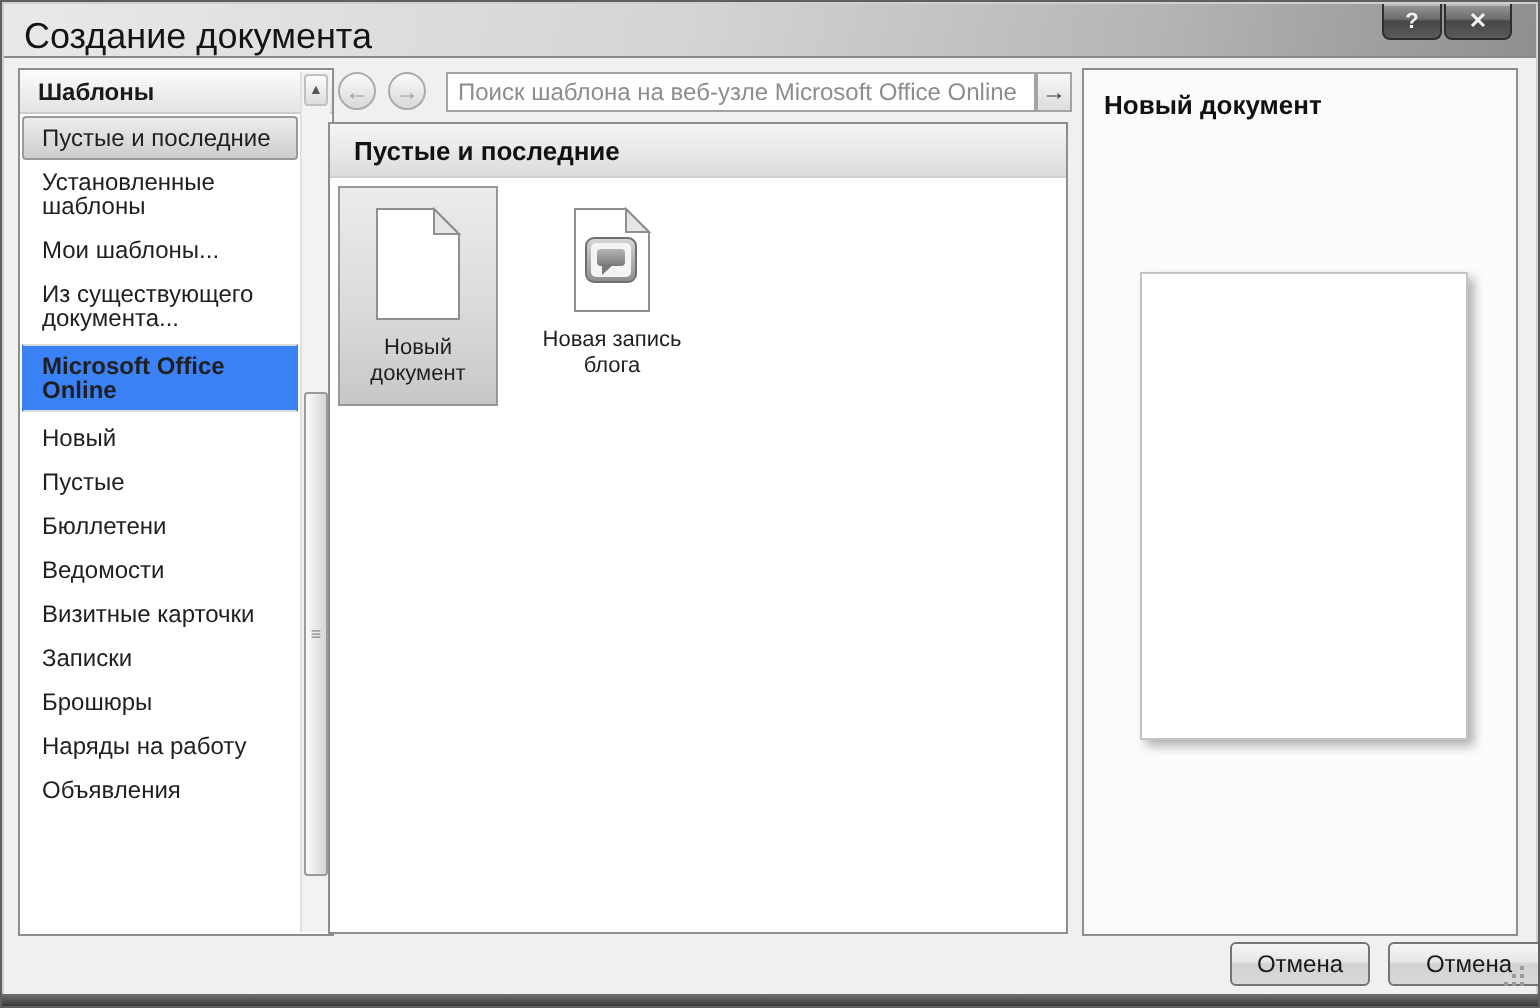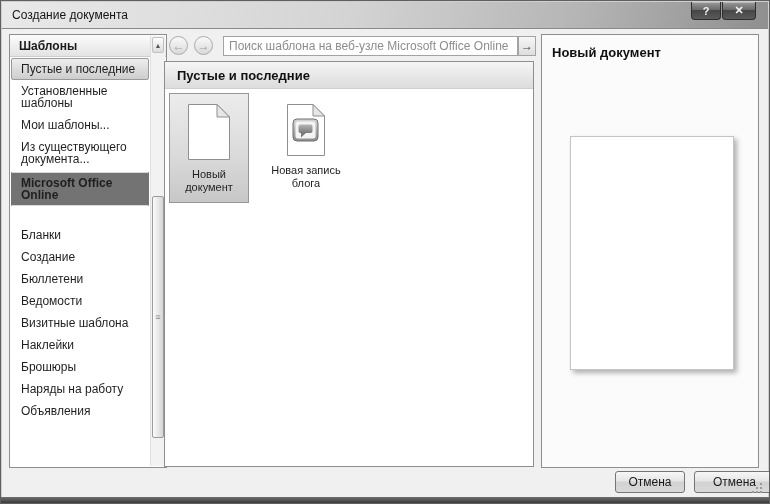--- a/index.html
+++ b/index.html
@@ -8,21 +8,21 @@
     position:relative; width:770px; height:504px; background:#f0f0f0;
     border:1px solid #5f5f5f; overflow:hidden;
     box-shadow: inset 0 0 0 1px #cfcfcf;
   }
   
   .titlebar{
     position:absolute; left:1px; top:1px; right:1px; height:27px;
     background:linear-gradient(100deg,#e9e9e9 0%,#d4d4d4 45%,#b5b5b5 75%,#8f8f8f 100%);
     border-bottom:1px solid #8a8a8a;
   }
-  .title{ position:absolute; left:10px; top:6px; font-size:12px; color:#141414; }
+  .title{ position:absolute; left:10px; top:6px; font-size:18px; color:#141414; }
   .winbtn{
     position:absolute; top:0; height:18px; border:1px solid #2e2e2e; border-top:none;
     border-radius:0 0 4px 4px; color:#f2f2f2; font-size:11px; font-weight:bold;
     display:flex; align-items:center; justify-content:center;
     background:linear-gradient(#9a9a9a 0%,#6a6a6a 45%,#474747 50%,#5a5a5a 100%);
     box-shadow: inset 0 1px 0 rgba(255,255,255,.35);
     cursor:default;
   }
   .btn-help{ right:47px; width:30px; }
   .btn-close{ right:12px; width:34px; }
@@ -39,23 +39,23 @@
   .sb-items{ position:absolute; left:0; top:23px; right:16px; bottom:0; overflow:hidden; }
   .sb-item{
     margin:0 1px; padding:4px 4px 4px 9px; font-size:12px; line-height:12px;
     color:#1f1f1f; border:1px solid transparent; cursor:default;
   }
   .sb-item.selected{
     background:linear-gradient(#ededed,#cdcdcd);
     border:1px solid #9a9a9a; border-radius:2px;
   }
   .sb-item.group{
-    font-weight:bold; background:#737373;
+    font-weight:bold; background:#3b82f6;
     border-top:1px solid #dadada; border-bottom:1px solid #dadada; border-radius:0;
-    margin-top:2px; margin-bottom:18px;
+    margin-top:2px; margin-bottom:2px;
   }
   .sb-scroll{
     position:absolute; top:1px; right:1px; bottom:1px; width:15px;
     background:#f2f2f2; border-left:1px solid #e0e0e0;
   }
   .sb-scroll-up{
     height:16px; background:linear-gradient(#fdfdfd,#dcdcdc);
     border:1px solid #c0c0c0; border-radius:2px; font-size:7px; color:#555;
     display:flex; align-items:center; justify-content:center; margin:1px;
   }
@@ -169,42 +169,42 @@
         <div class="sb-item">
           <span>Из существующего документа...</span>
         </div>
 
         <div class="sb-item group">
           <span>Microsoft Office Online</span>
         </div>
 
 
         <div class="sb-item">
-          <span>Бланки</span>
-        </div>
-
-        <div class="sb-item">
-          <span>Создание</span>
+          <span>Новый</span>
+        </div>
+
+        <div class="sb-item">
+          <span>Пустые</span>
         </div>
 
         <div class="sb-item">
           <span>Бюллетени</span>
         </div>
 
         <div class="sb-item">
           <span>Ведомости</span>
         </div>
 
         <div class="sb-item">
-          <span>Визитные шаблона</span>
-        </div>
-
-
-        <div class="sb-item">
-          <span>Наклейки</span>
+          <span>Визитные карточки</span>
+        </div>
+
+
+        <div class="sb-item">
+          <span>Записки</span>
         </div>
 
 
         <div class="sb-item">
           <span>Брошюры</span>
         </div>
 
         <div class="sb-item">
           <span>Наряды на работу</span>
         </div>

